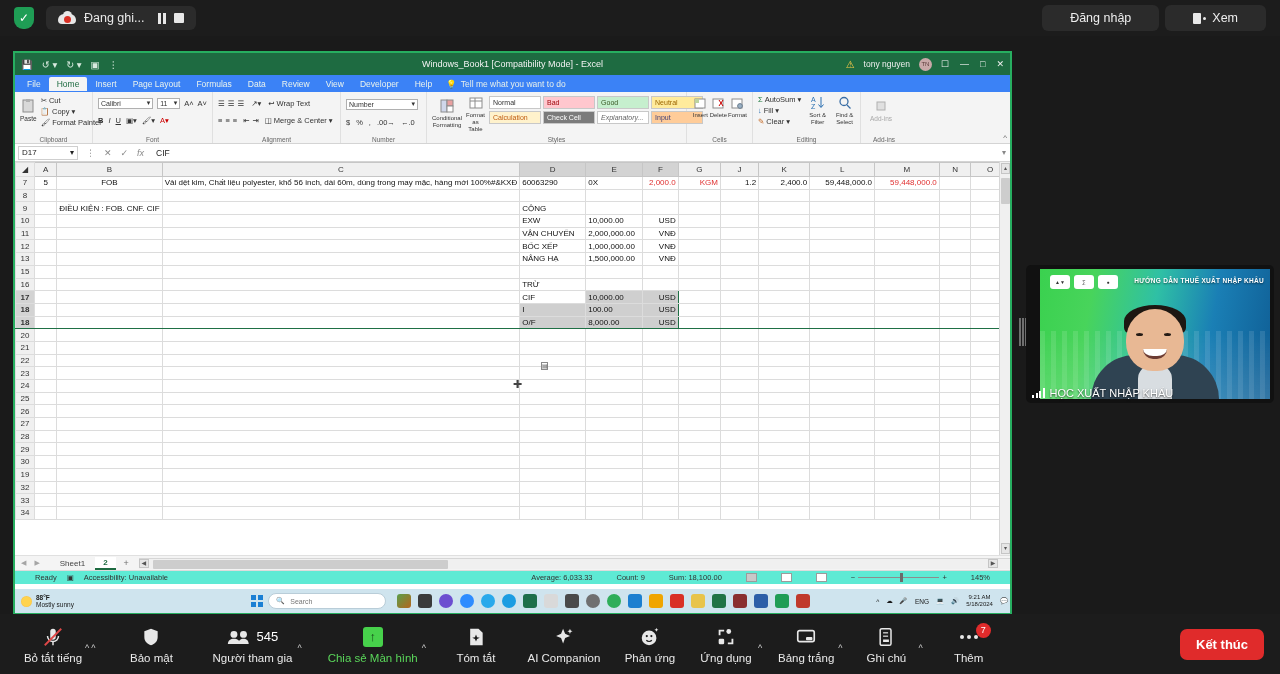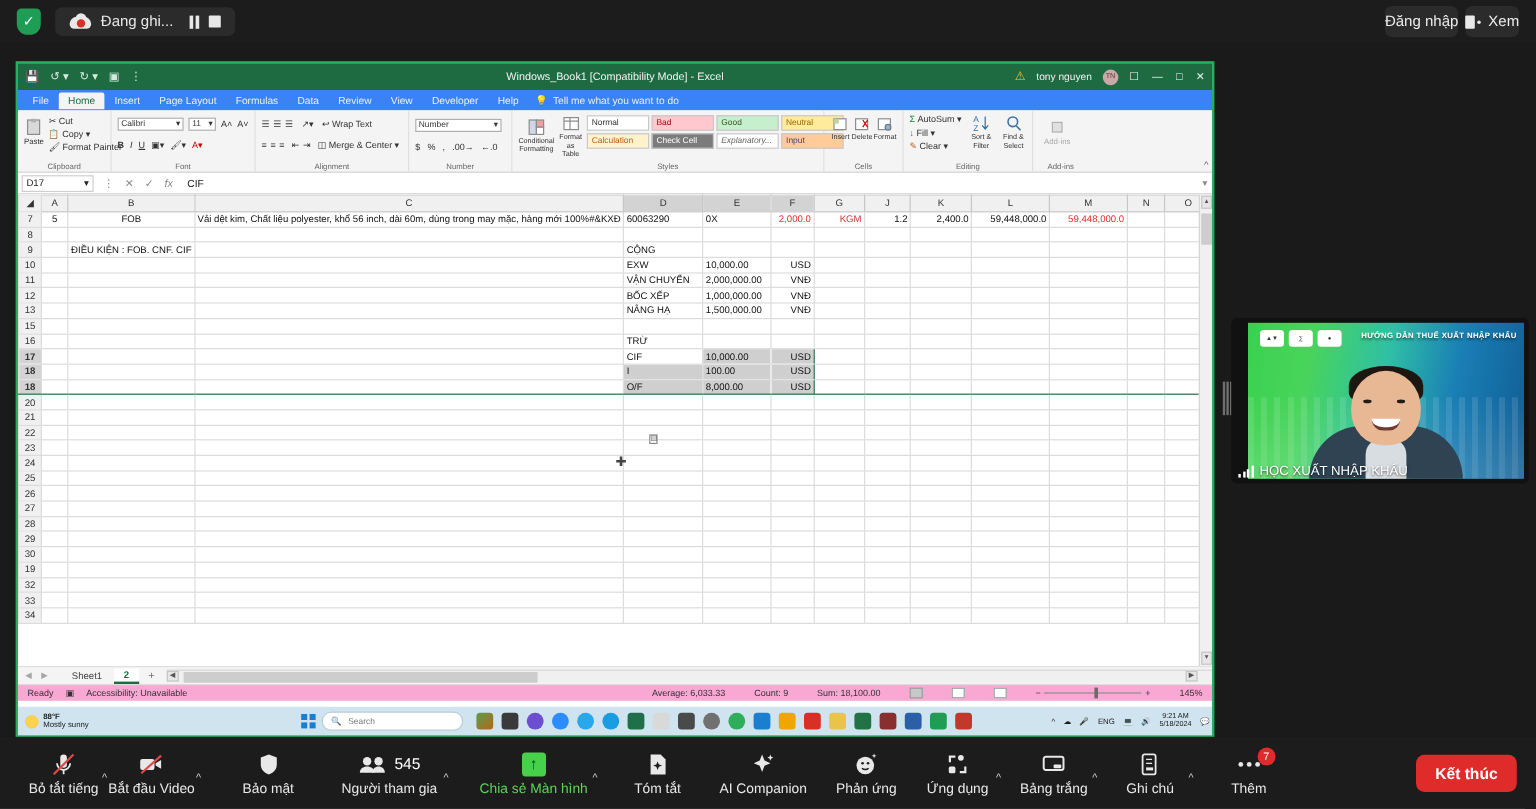--- a/index.html
+++ b/index.html
@@ -41,21 +41,21 @@
     position: absolute; left: 6px; top: 5px; width: 7px; height: 7px;
     background: #d93025; border-radius: 50%; z-index: 2;
   }
   .rec-label { font-size: 12.5px; color: #e9e9e9; }
   .rec-pause { display: inline-flex; gap: 2px; margin-left: 6px; }
   .rec-pause i { display: block; width: 3px; height: 11px; background: #e8e8e8; }
   .rec-stop { width: 10px; height: 10px; background: #e8e8e8; border-radius: 1px; }
   .topbar-right { margin-left: auto; display: flex; align-items: center; gap: 6px; }
   .tb-btn {
     background: #2b2b2b; color: #ededed; font-size: 12.5px;
-    border-radius: 6px; padding: 6px 0; display: flex;
+    border-radius: 6px; padding: 6px 28px; display: flex;
     align-items: center; gap: 6px; cursor: pointer;
   }
   .view-icon { display: inline-flex; align-items: center; gap: 2px; }
   .view-icon i { width: 8px; height: 11px; background: #e8e8e8; border-radius: 1px; display: block; }
   .view-icon b { width: 3px; height: 3px; background: #e8e8e8; border-radius: 50%; display: block; }
 
   
   .screen {
     position: absolute; left: 14px; top: 52px;
     width: 997px; height: 562px; background: #fff;
@@ -172,22 +172,22 @@
   .sheet-tabs {
     height: 15px; background: #f4f4f4; display: flex; align-items: center;
     font-size: 8px; color: #444; border-top: 1px solid #e0e0e0; padding-left: 6px; gap: 2px;
   }
   .nav-arrows { display: flex; gap: 8px; color: #a5a5a5; font-size: 7px; margin-right: 10px; }
   .sh-tab { padding: 1px 8px; cursor: pointer; }
   .sh-tab.active { font-weight: bold; color: #1e6b41; border-bottom: 2px solid #1e6b41; background: #fff; }
   .add-sheet { margin-left: 6px; color: #707070; font-size: 9px; cursor: pointer; }
 
   .status-bar {
-    height: 14px; background: #f9a8d4; border-top: 1px solid #dcdcdc;
-    display: flex; align-items: center; font-size: 7.5px; color: #333; padding: 0 8px; gap: 10px;
+    height: 14px; background: #5eead4; border-top: 1px solid #dcdcdc;
+    display: flex; align-items: center; font-size: 7.5px; color: #333; padding: 0 20px; gap: 10px;
   }
   .sb-right { margin-left: auto; display: flex; align-items: center; gap: 24px; }
   .viewbtn { width: 11px; height: 9px; border: 1px solid #9b9b9b; background: #fff; }
   .viewbtn.sel { background: #c8c8c8; }
   .zoom-slider { display: flex; align-items: center; gap: 3px; width: 96px; }
   .zs-line { flex: 1; height: 1px; background: #8d8d8d; position: relative; }
   .zs-knob { position: absolute; left: 52%; top: -4px; width: 3px; height: 9px; background: #6b6b6b; }
 
   
   .win-taskbar {
@@ -1222,30 +1222,20 @@
           <path d="M12 3a3 3 0 0 0-3 3v6a3 3 0 0 0 6 0V6a3 3 0 0 0-3-3z" fill="#e8e8e8"></path>
           <path d="M6 11a6 6 0 0 0 12 0" stroke="#e8e8e8" stroke-width="1.6" fill="none"></path>
           <line x1="12" y1="17" x2="12" y2="21" stroke="#e8e8e8" stroke-width="1.6"></line>
           <line x1="3" y1="21" x2="21" y2="3" stroke="#e04848" stroke-width="2"></line>
         </svg>
     </span>
     <span class="zt-label">Bỏ tắt tiếng</span>
   </div>
   <span class="caret">^</span>
 
-  <div class="zt-item">
-    <span class="zt-ico">
-      <svg width="24" height="22" viewBox="0 0 24 24">
-          <rect x="2" y="7" width="13" height="10" rx="2" fill="#e8e8e8"></rect>
-          <path d="M16 11l5-3v8l-5-3z" fill="#e8e8e8"></path>
-          <line x1="3" y1="20" x2="21" y2="4" stroke="#e04848" stroke-width="2"></line>
-        </svg>
-    </span>
-    <span class="zt-label">Bắt đầu Video</span>
-  </div>
   <span class="caret">^</span>
 
   <div class="zt-item" style="margin-left:24px">
     <span class="zt-ico">
       <svg width="20" height="22" viewBox="0 0 24 24">
           <path d="M12 2l8 3v7c0 5-3.5 8.5-8 10-4.5-1.5-8-5-8-10V5l8-3z" fill="#e8e8e8"></path>
         </svg>
     </span>
     <span class="zt-label">Bảo mật</span>
   </div>

